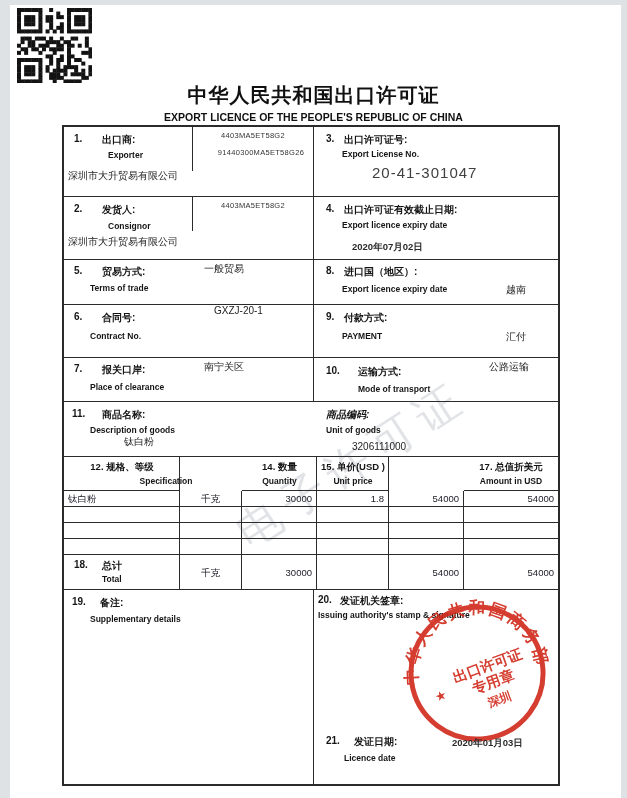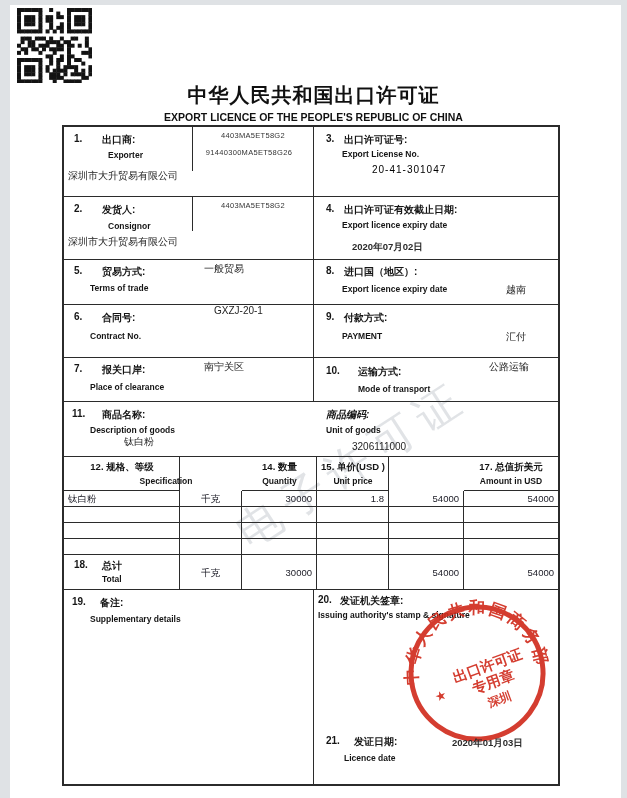--- a/index.html
+++ b/index.html
@@ -25,21 +25,21 @@
   .cell{position:absolute;box-sizing:border-box;}
   .bb{border-bottom:1px solid #2b2b2b;}
   .br{border-right:1px solid #2b2b2b;}
   .pos{position:absolute;white-space:nowrap;}
   .no{font-weight:700;font-size:10px;}
   .zh{font-weight:700;font-size:10px;}
   .en{font-weight:700;font-size:8.5px;}
   .val{font-size:10px;color:#242424;}
   .valb{font-size:9.5px;font-weight:600;color:#2a2a2a;}
   .code{font-size:7.5px;letter-spacing:.3px;color:#333;}
-  .licno{font-size:10px;letter-spacing:1px;color:#000000;}
+  .licno{font-size:15px;letter-spacing:1px;color:#404040;}
   .seg{position:absolute;width:1px;background:#2b2b2b;}
   .hzh{font-weight:700;font-size:9.5px;text-align:center;}
   .hen{font-weight:700;font-size:8.5px;text-align:center;}
   .num{font-size:9.5px;color:#20202a;}
   .stamp{position:absolute;left:88px;top:8px;opacity:.9;}
 </style>
 </head>
 <body>
 
 <div class="screen">
@@ -273,21 +273,21 @@
 
   <div class="doc-table">
 
     <div class="cell bb br" style="left:0;top:0;width:250px;height:70px;">
       <span class="pos no" style="left:10px;top:6px;">1.</span>
       <span class="pos zh" style="left:38px;top:6px;">出口商:</span>
       <span class="pos en" style="left:44px;top:23px;">Exporter</span>
       <span class="pos val" style="left:4px;top:42px;">深圳市大升贸易有限公司</span>
       <div class="seg" style="left:128px;top:0;height:44px;"></div>
       <span class="pos code" style="left:132px;top:4px;width:114px;text-align:center;">4403MA5ET58G2</span>
-      <span class="pos code" style="left:126px;top:21px;width:118px;text-align:center;">91440300MA5ET58G26</span>
+      <span class="pos code" style="left:138px;top:21px;width:118px;text-align:center;">91440300MA5ET58G26</span>
     </div>
     <div class="cell bb" style="left:250px;top:0;width:244px;height:70px;">
       <span class="pos no" style="left:12px;top:6px;">3.</span>
       <span class="pos zh" style="left:30px;top:6px;">出口许可证号:</span>
       <span class="pos en" style="left:28px;top:22px;">Export  License No.</span>
       <span class="pos licno" style="left:58px;top:37px;">20-41-301047</span>
     </div>
 
     <div class="cell bb br" style="left:0;top:70px;width:250px;height:63px;">
       <span class="pos no" style="left:10px;top:6px;">2.</span>

